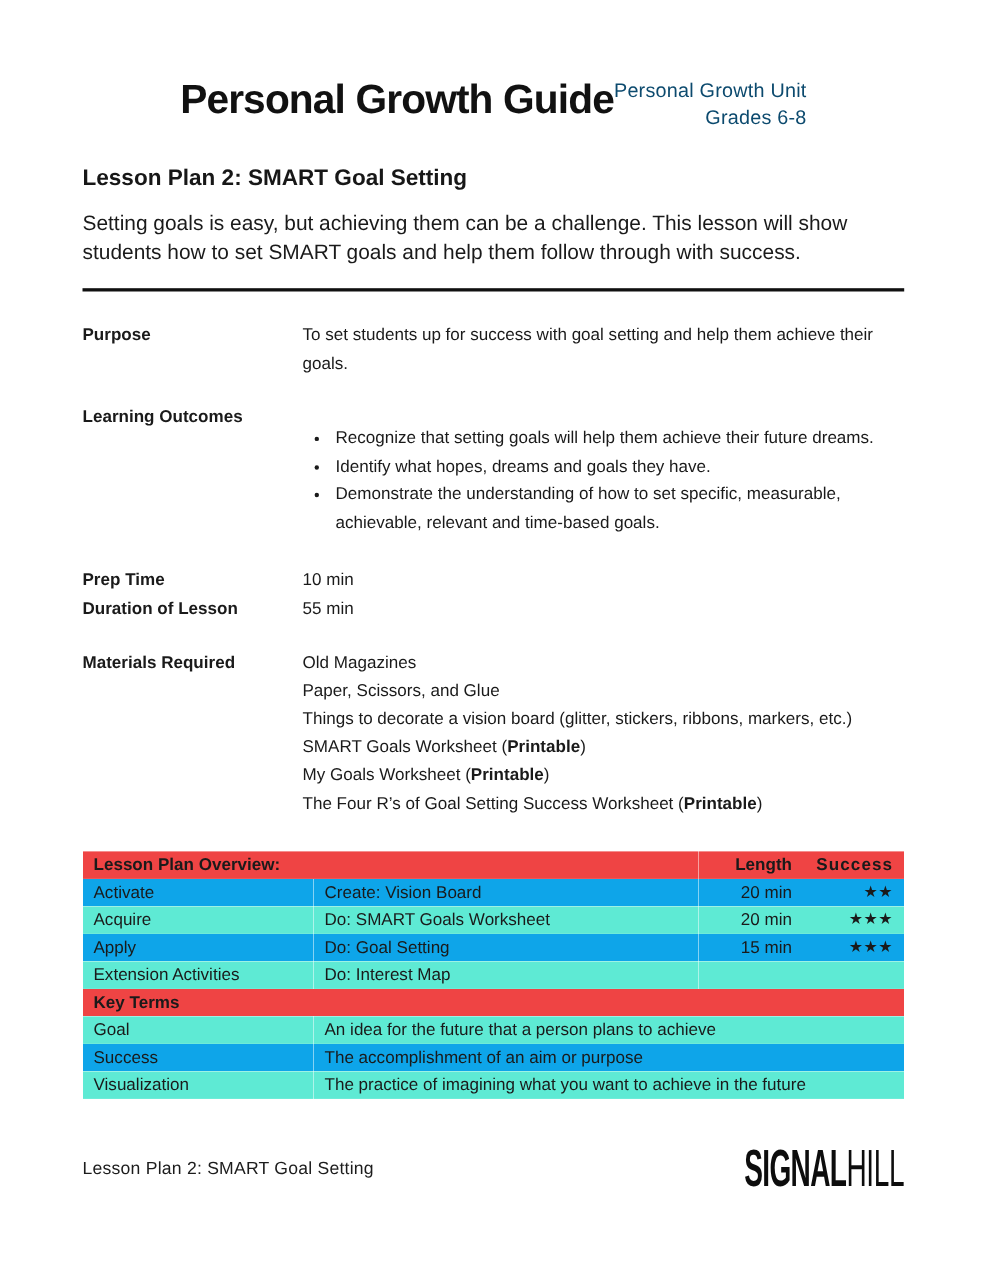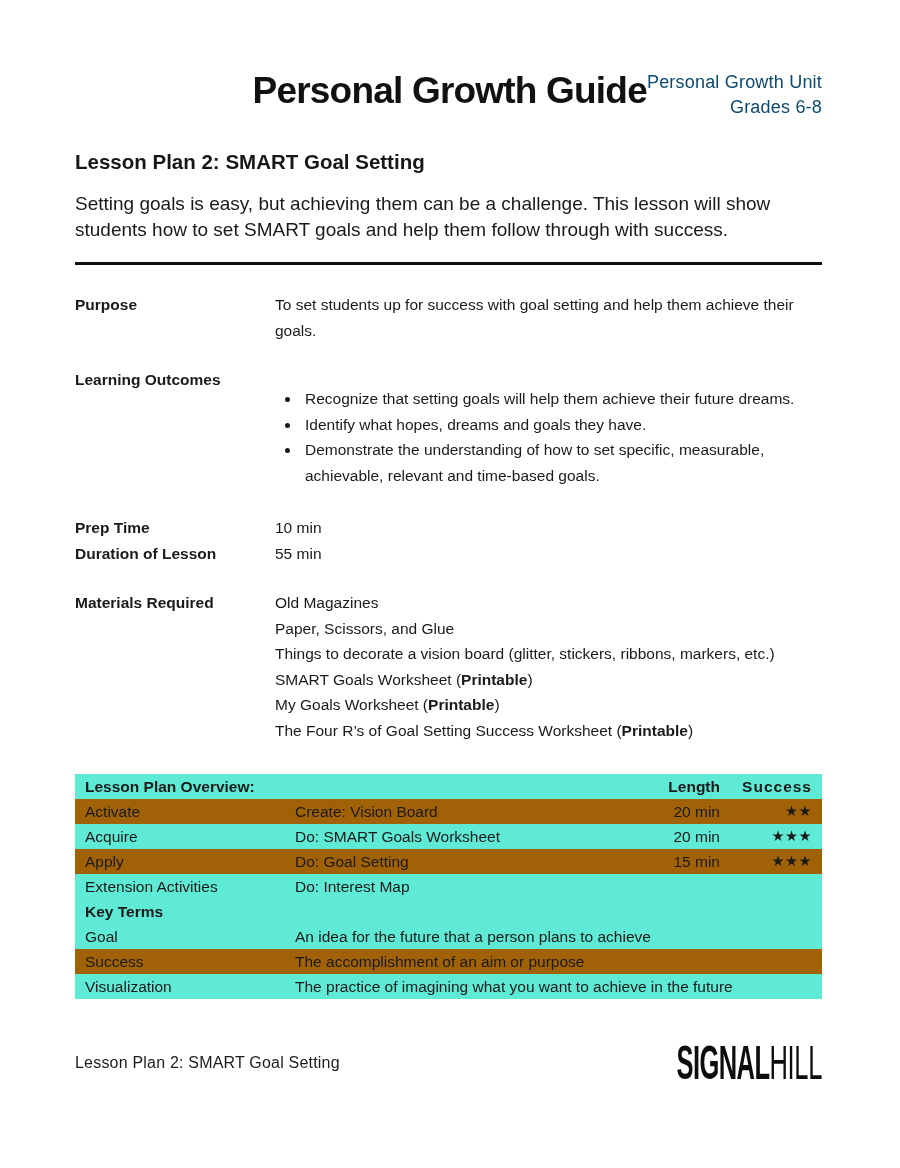--- a/index.html
+++ b/index.html
@@ -4,21 +4,21 @@
 <style>
   * { margin: 0; padding: 0; box-sizing: border-box; }
   html, body { width: 900px; height: 1168px; background: #ffffff; overflow: hidden; }
   body {
     font-family: "Liberation Sans", sans-serif;
     color: #1a1a1a;
   }
   .page { padding: 70px 78px 0 75px; width: 900px; height: 1168px; }
 
   
-  .header { display: flex; justify-content: flex-end; align-items: flex-start; }
+  .header { display: flex; justify-content: center; align-items: flex-start; }
   .doc-title {
     font-size: 37px; font-weight: 800; letter-spacing: -0.8px;
     line-height: 1.15; color: #111;
   }
   .unit-info { text-align: right; font-size: 18px; color: #0c4a6e; line-height: 25px; font-weight: 400; letter-spacing: 0.2px; }
 
   
   .lesson-heading { font-size: 20.5px; font-weight: 700; margin-top: 30px; color: #171717; }
   .intro { font-size: 19px; line-height: 25.5px; margin-top: 17px; max-width: 760px; }
 
@@ -33,23 +33,23 @@
   .row-outcomes { margin-bottom: 27px; }
   .row-duration { margin-bottom: 24px; }
   .outcomes-list { margin-top: 19px; padding-left: 26px; }
   .outcomes-list li { padding-left: 4px; }
   .material-line { white-space: nowrap; }
   .material-line b { font-weight: 700; }
 
   
   .overview-table { width: 100%; border-collapse: collapse; margin-top: 31px; font-size: 15.5px; table-layout: fixed; }
   .overview-table td { padding: 2px 10px; height: 25px; line-height: 21px; vertical-align: middle; overflow: hidden; }
-  .hdr-row td { background: #5eead4; font-weight: 700; }
+  .hdr-row td { background: #ef4444; font-weight: 700; }
   .row-shaded td { background: #5eead4; margin-left: 22px; }
-  .row-plain td { background: #a16207; }
+  .row-plain td { background: #0ea5e9; }
   .col-length { text-align: right; }
   .col-priority { text-align: right; letter-spacing: 1px; }
   .stars { font-family: "DejaVu Sans", sans-serif; font-size: 14.5px; letter-spacing: 0.5px; }
 
   
   .footer { display: flex; justify-content: space-between; align-items: center; margin-top: 42px; }
   .footer-text { font-size: 16px; letter-spacing: 0.2px; color: #1c1c1c; }
   .logo {
     font-size: 44px; font-weight: 900; letter-spacing: -1px; line-height: 1;
     transform: scale(0.58, 1.08); transform-origin: right center; white-space: nowrap; color: #0d0d0d;

